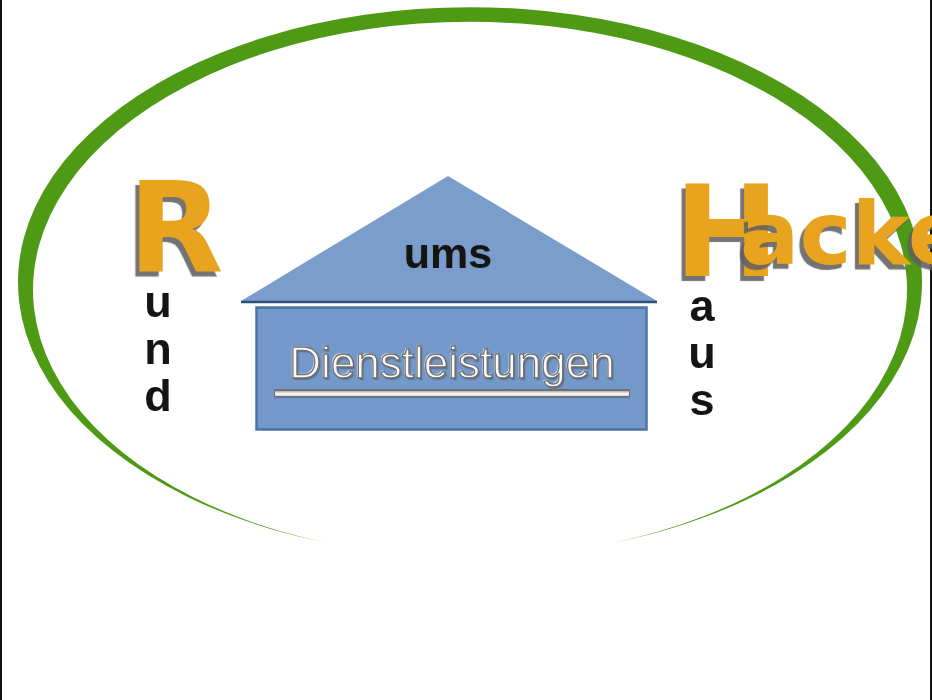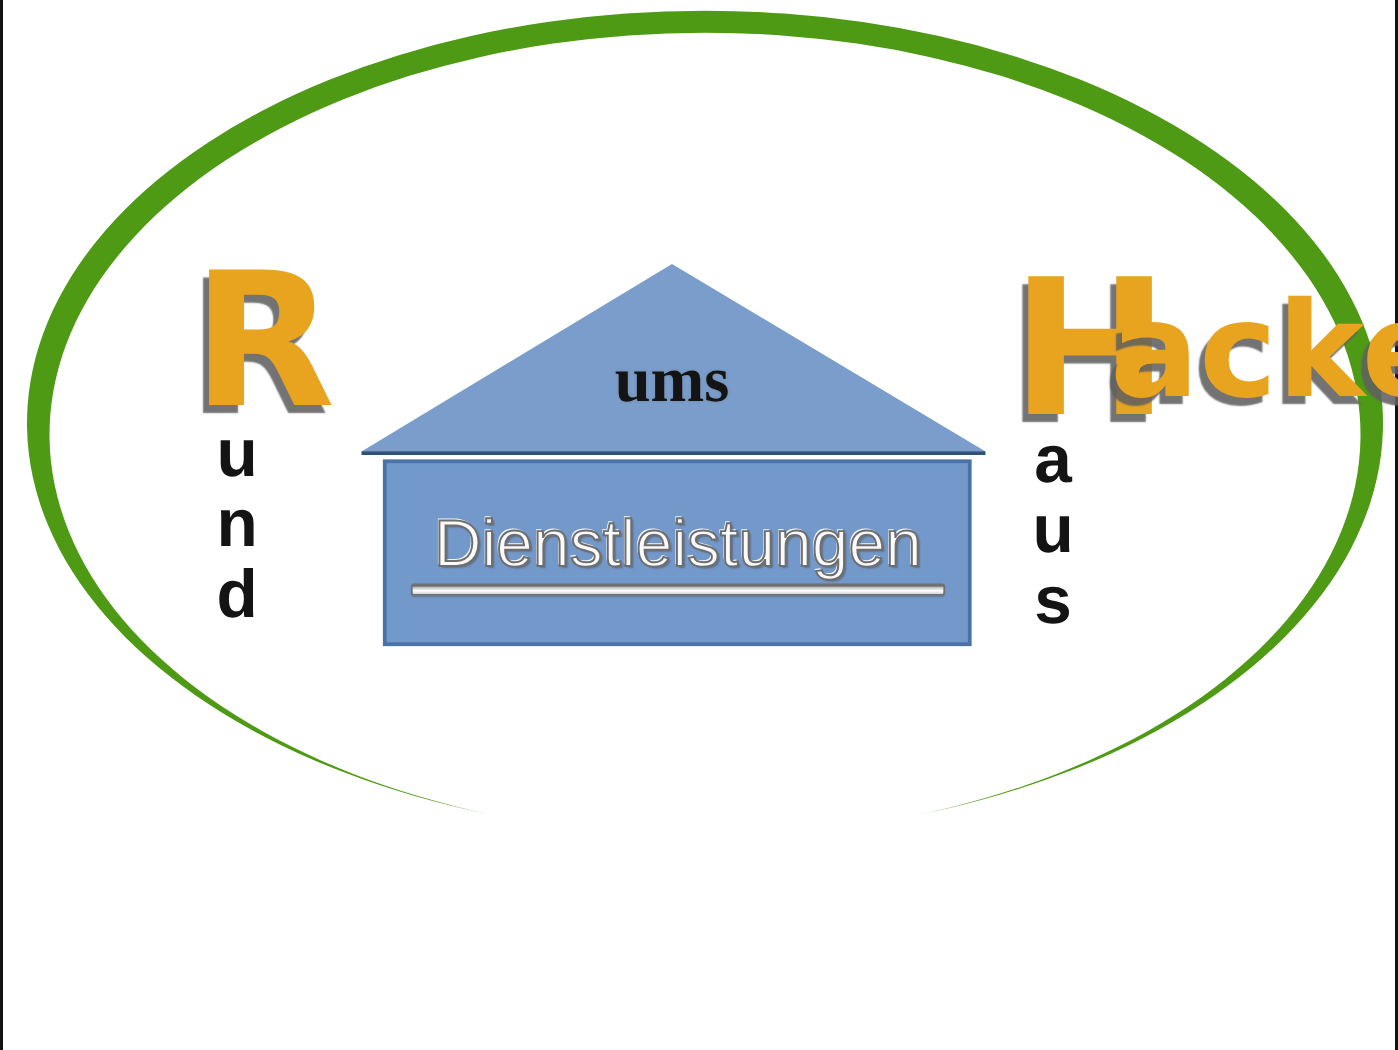--- a/index.html
+++ b/index.html
@@ -55,21 +55,21 @@
   }
   .vert-left  { left: 138px; top: 278px; }
   .vert-right { left: 682px; top: 282px; }
 
   
   .roof-word {
     position: absolute;
     left: 390px; top: 232px;
     width: 116px;
     text-align: center;
-    font-family: Liberation Serif, serif;
+    font-family: Liberation Sans, sans-serif;
     font-weight: 700;
     font-size: 43px;
     line-height: 1;
     color: #141414;
     text-shadow: 0 0 2px rgba(110,110,110,0.45);
   }
 
   
   .banner-text-block {
     position: absolute;

